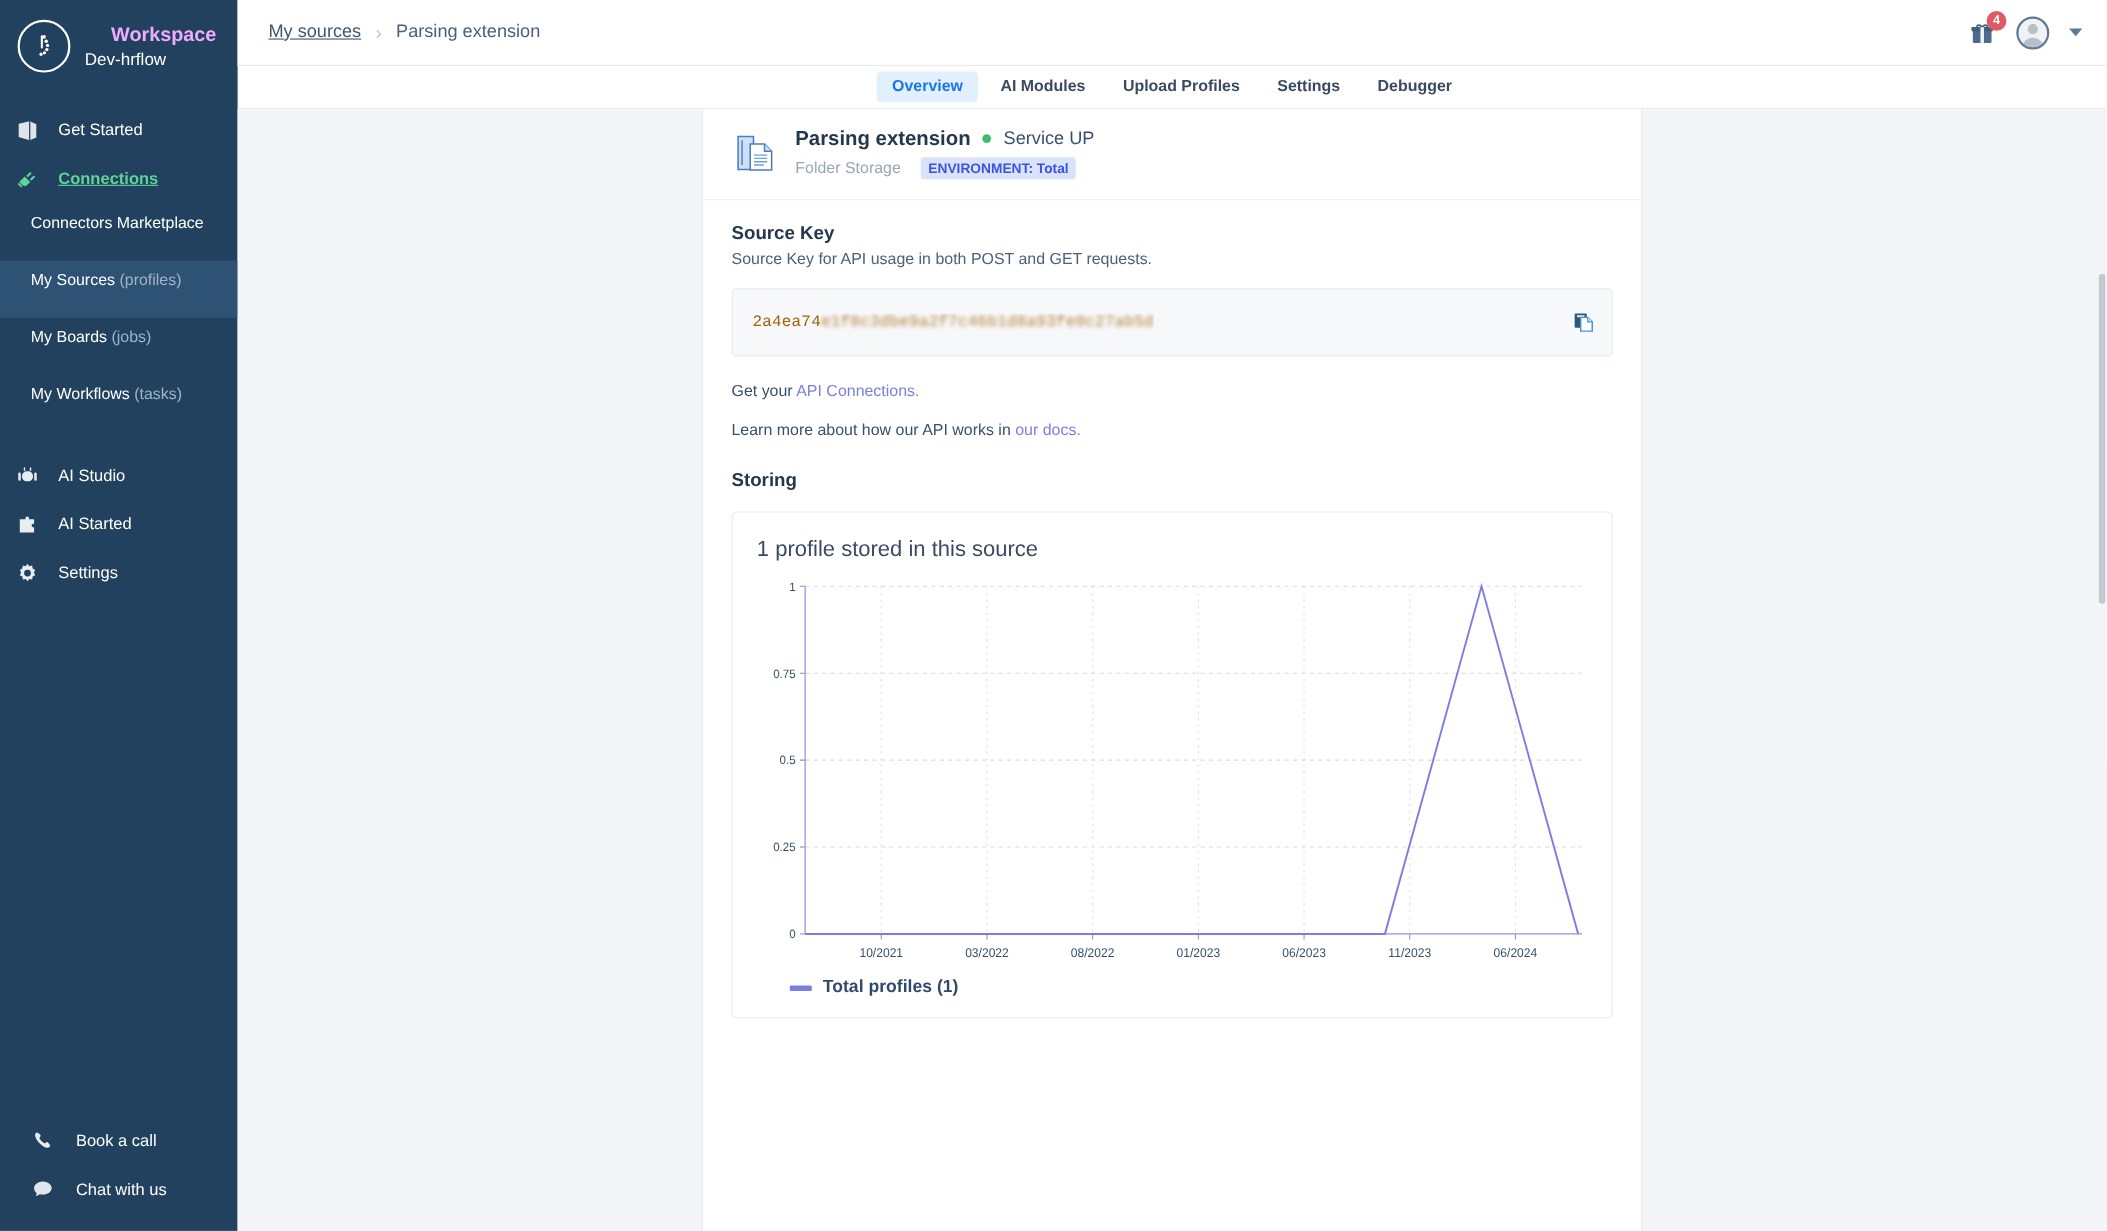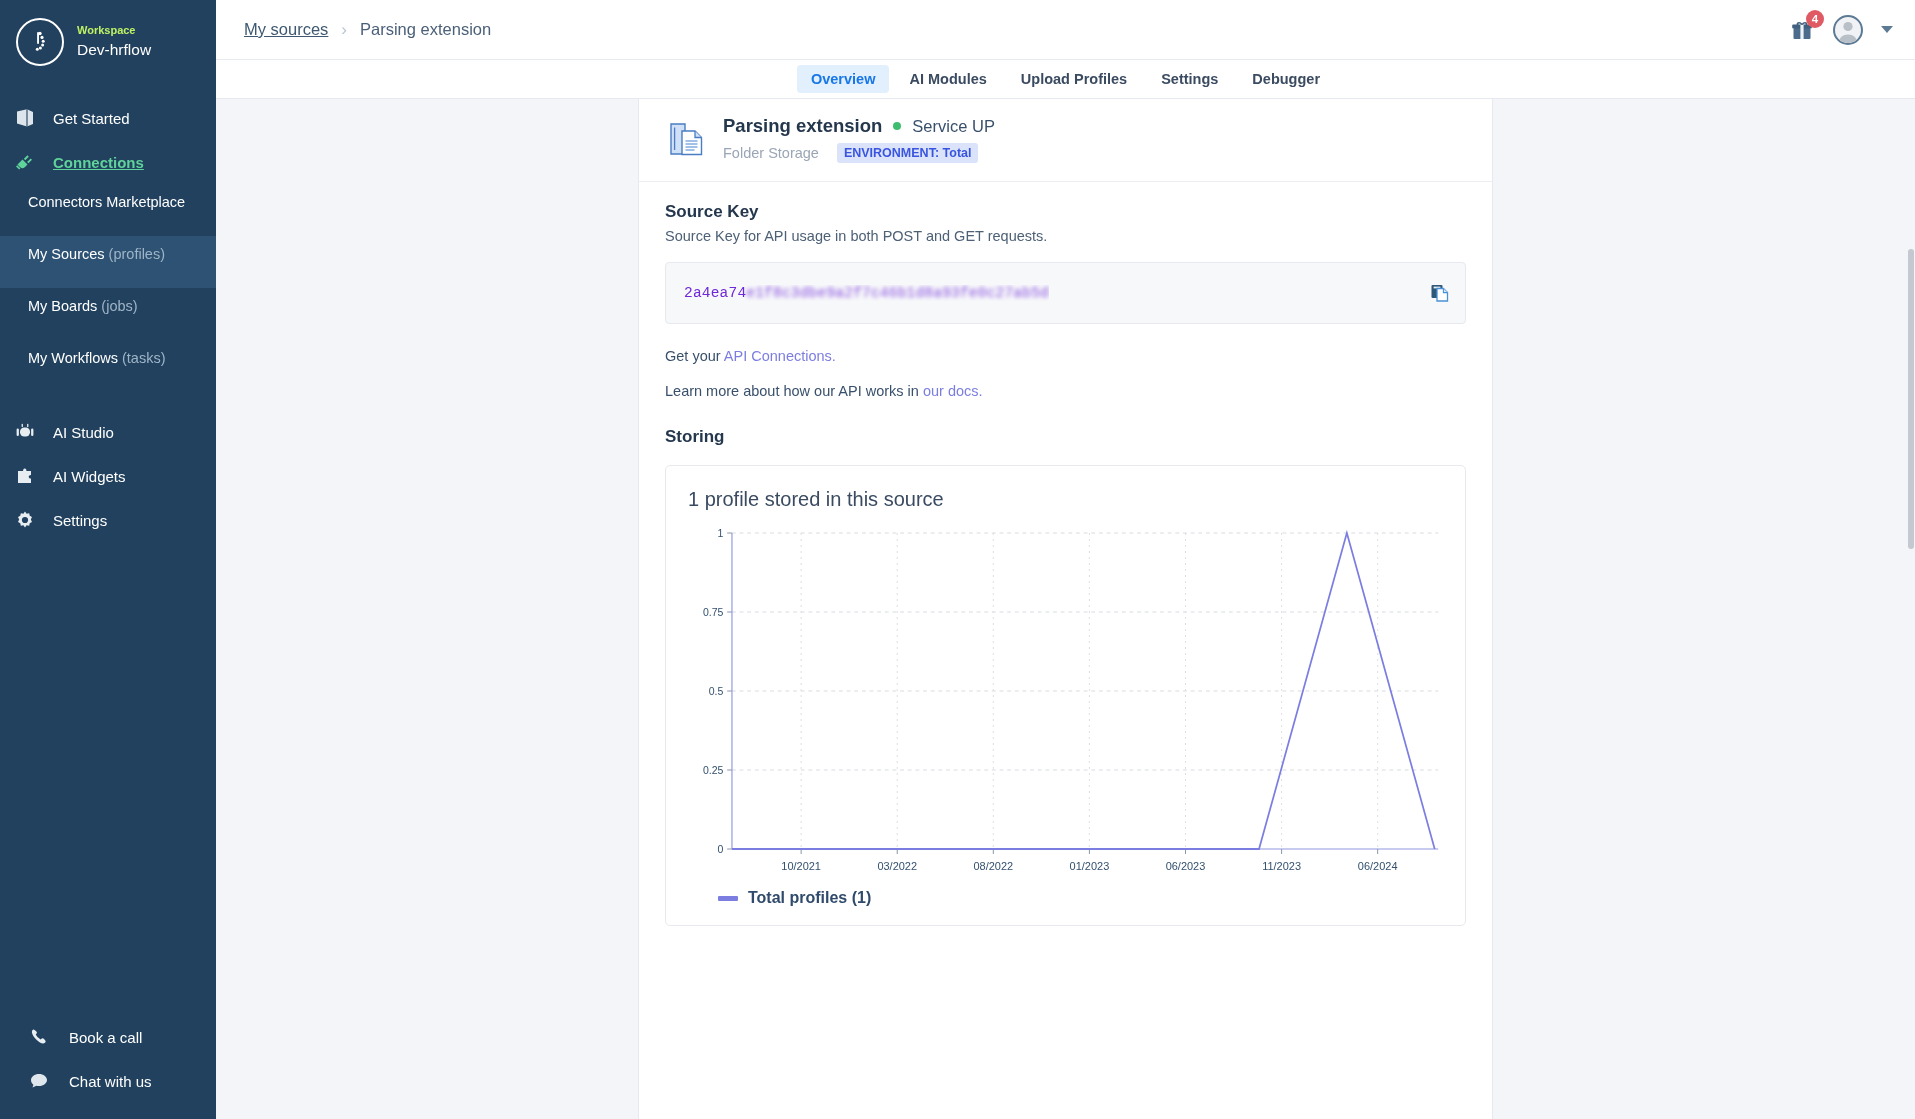--- a/index.html
+++ b/index.html
@@ -20,21 +20,21 @@
     position: relative;
   }
   .ws-block { display: flex; align-items: center; padding: 18px 0 18px 16px; gap: 13px; }
   .ws-logo {
     width: 48px; height: 48px; border-radius: 50%;
     border: 2px solid #ffffff;
     display: flex; align-items: center; justify-content: center;
     flex: 0 0 48px;
   }
   .ws-text { line-height: 1.45; }
-  .ws-name { font-size: 11px; font-weight: bold; color: #bef264; }
+  .ws-name { font-size: 18px; font-weight: bold; color: #f0abfc; margin-left: 24px; }
   .ws-sub { font-size: 15.5px; color: #fff; }
 
   .nav-top { margin-top: 12px; }
   .nav-item {
     display: flex; align-items: center; gap: 15px;
     padding: 9px 0 9px 12px;
     font-size: 15px; color: #ffffff; cursor: pointer;
     min-height: 38px;
   }
   .nav-item.active-green { color: #5fd39a; font-weight: bold; text-decoration: underline; }
@@ -132,21 +132,21 @@
   .sec-desc { font-size: 14.5px; color: #4d6076; margin: 0; }
 
   .key-box {
     margin-top: 18px;
     background: #f7f8fa; border: 1px solid #e7e9ee; border-radius: 4px;
     height: 62px; display: flex; align-items: center;
     padding: 0 14px 0 18px;
   }
   .key-text {
     font-family: "Liberation Mono", monospace;
-    font-size: 14.5px; color: #6d28d9; letter-spacing: .2px;
+    font-size: 14.5px; color: #a16207; letter-spacing: .2px;
     white-space: nowrap; overflow: hidden;
   }
   .key-text .masked { filter: blur(2.1px); opacity: .82; }
   .copy-btn { margin-left: auto; width: 22px; height: 22px; cursor: pointer; flex: 0 0 22px; }
 
   .link-line { font-size: 14.5px; color: #39506b; margin-top: 24px; }
   .link-line.second { margin-top: 19px; }
   .a-link { color: #7b7ee0; cursor: pointer; }
 
   .storing-title { margin-top: 28px; }
@@ -252,21 +252,21 @@
         </span>
         <span>AI Studio</span>
       </div>
 
       <div class="nav-item">
         <span class="nav-icon">
           <svg width="22" height="22" viewBox="0 0 22 22" fill="#e8edf2">
             <path d="M4 6 h5.2 a1.7 1.7 0 1 1 3.1 0 H17 v4.2 a1.7 1.7 0 1 0 0 3.2 V18 H4 z"></path>
           </svg>
         </span>
-        <span>AI Widgets</span>
+        <span>AI Started</span>
       </div>
 
       <div class="nav-item">
         <span class="nav-icon">
           <svg width="22" height="22" viewBox="0 0 22 22" fill="#e8edf2">
             <path d="M11 2.6 l1.6 2.1 2.6-.5 .5 2.6 2.3 1.3 -1.2 2.4 1.2 2.4 -2.3 1.3 -.5 2.6 -2.6-.5 -1.6 2.1 -1.6-2.1 -2.6 .5 -.5-2.6 -2.3-1.3 1.2-2.4 -1.2-2.4 2.3-1.3 .5-2.6 2.6 .5 z"></path>
             <circle cx="11" cy="11" r="3.1" fill="#21415e"></circle>
           </svg>
         </span>
         <span>Settings</span>

